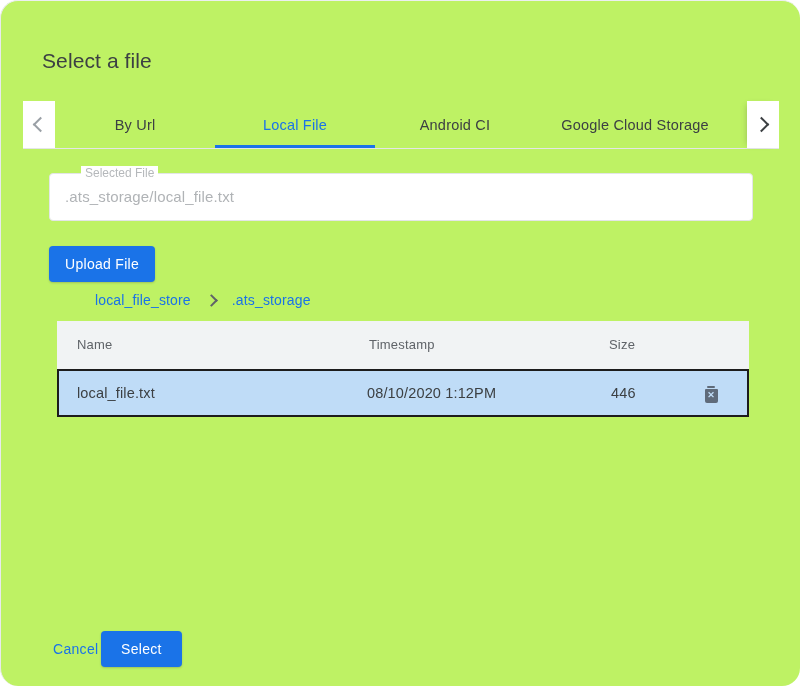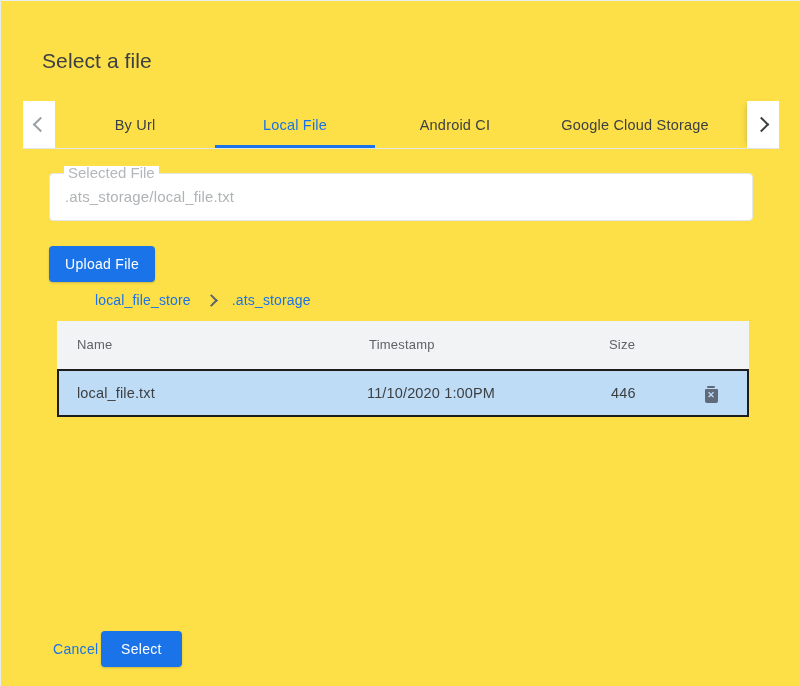--- a/index.html
+++ b/index.html
@@ -12,25 +12,26 @@
     background: #ffffff;
     font-family: "Liberation Sans", sans-serif;
     -webkit-font-smoothing: antialiased;
     overflow: hidden;
   }
 
   .dialog {
     position: relative;
     width: 800px;
     height: 686px;
-    background: #fde047;
+    background: #bef264;
     box-sizing: border-box;
     border-left: 1px solid #e8eaed;
     border-top: 1px solid #eceff1;
     overflow: hidden;
+    border-radius: 18px;
   }
 
   
   .dialog-title {
     position: absolute;
     left: 41px;
     top: 46px;
     font-size: 21px;
     line-height: 28px;
     color: #3c4043;
@@ -135,25 +136,25 @@
     top: 172px;
     width: 704px;
     height: 48px;
     border: 1px solid #e3e5e7;
     border-radius: 4px;
     box-sizing: border-box;
     background: #ffffff;
   }
   .field-legend {
     position: absolute;
-    left: 14px;
+    left: 31px;
     top: -8px;
     background: #ffffff;
     padding: 0 4px;
-    font-size: 15px;
+    font-size: 12px;
     color: #b5b8bb;
     line-height: 14px;
     white-space: nowrap;
   }
   .field-value {
     position: absolute;
     left: 15px;
     top: 14px;
     font-size: 15px;
     color: #b0b3b6;
@@ -387,21 +388,21 @@
 
   <div class="table">
     <div class="thead">
       <span class="cell c-name">Name</span>
       <span class="cell c-time">Timestamp</span>
       <span class="cell c-size">Size</span>
     </div>
 
     <div class="row">
       <span class="cell c-name">local_file.txt</span>
-      <span class="cell c-time">11/10/2020 1:00PM</span>
+      <span class="cell c-time">08/10/2020 1:12PM</span>
       <span class="cell c-size">446</span>
       <span class="c-del">
         <span class="trash">
           <span class="lid"></span>
           <span class="body">✕</span>
         </span>
       </span>
     </div>
   </div>
 

